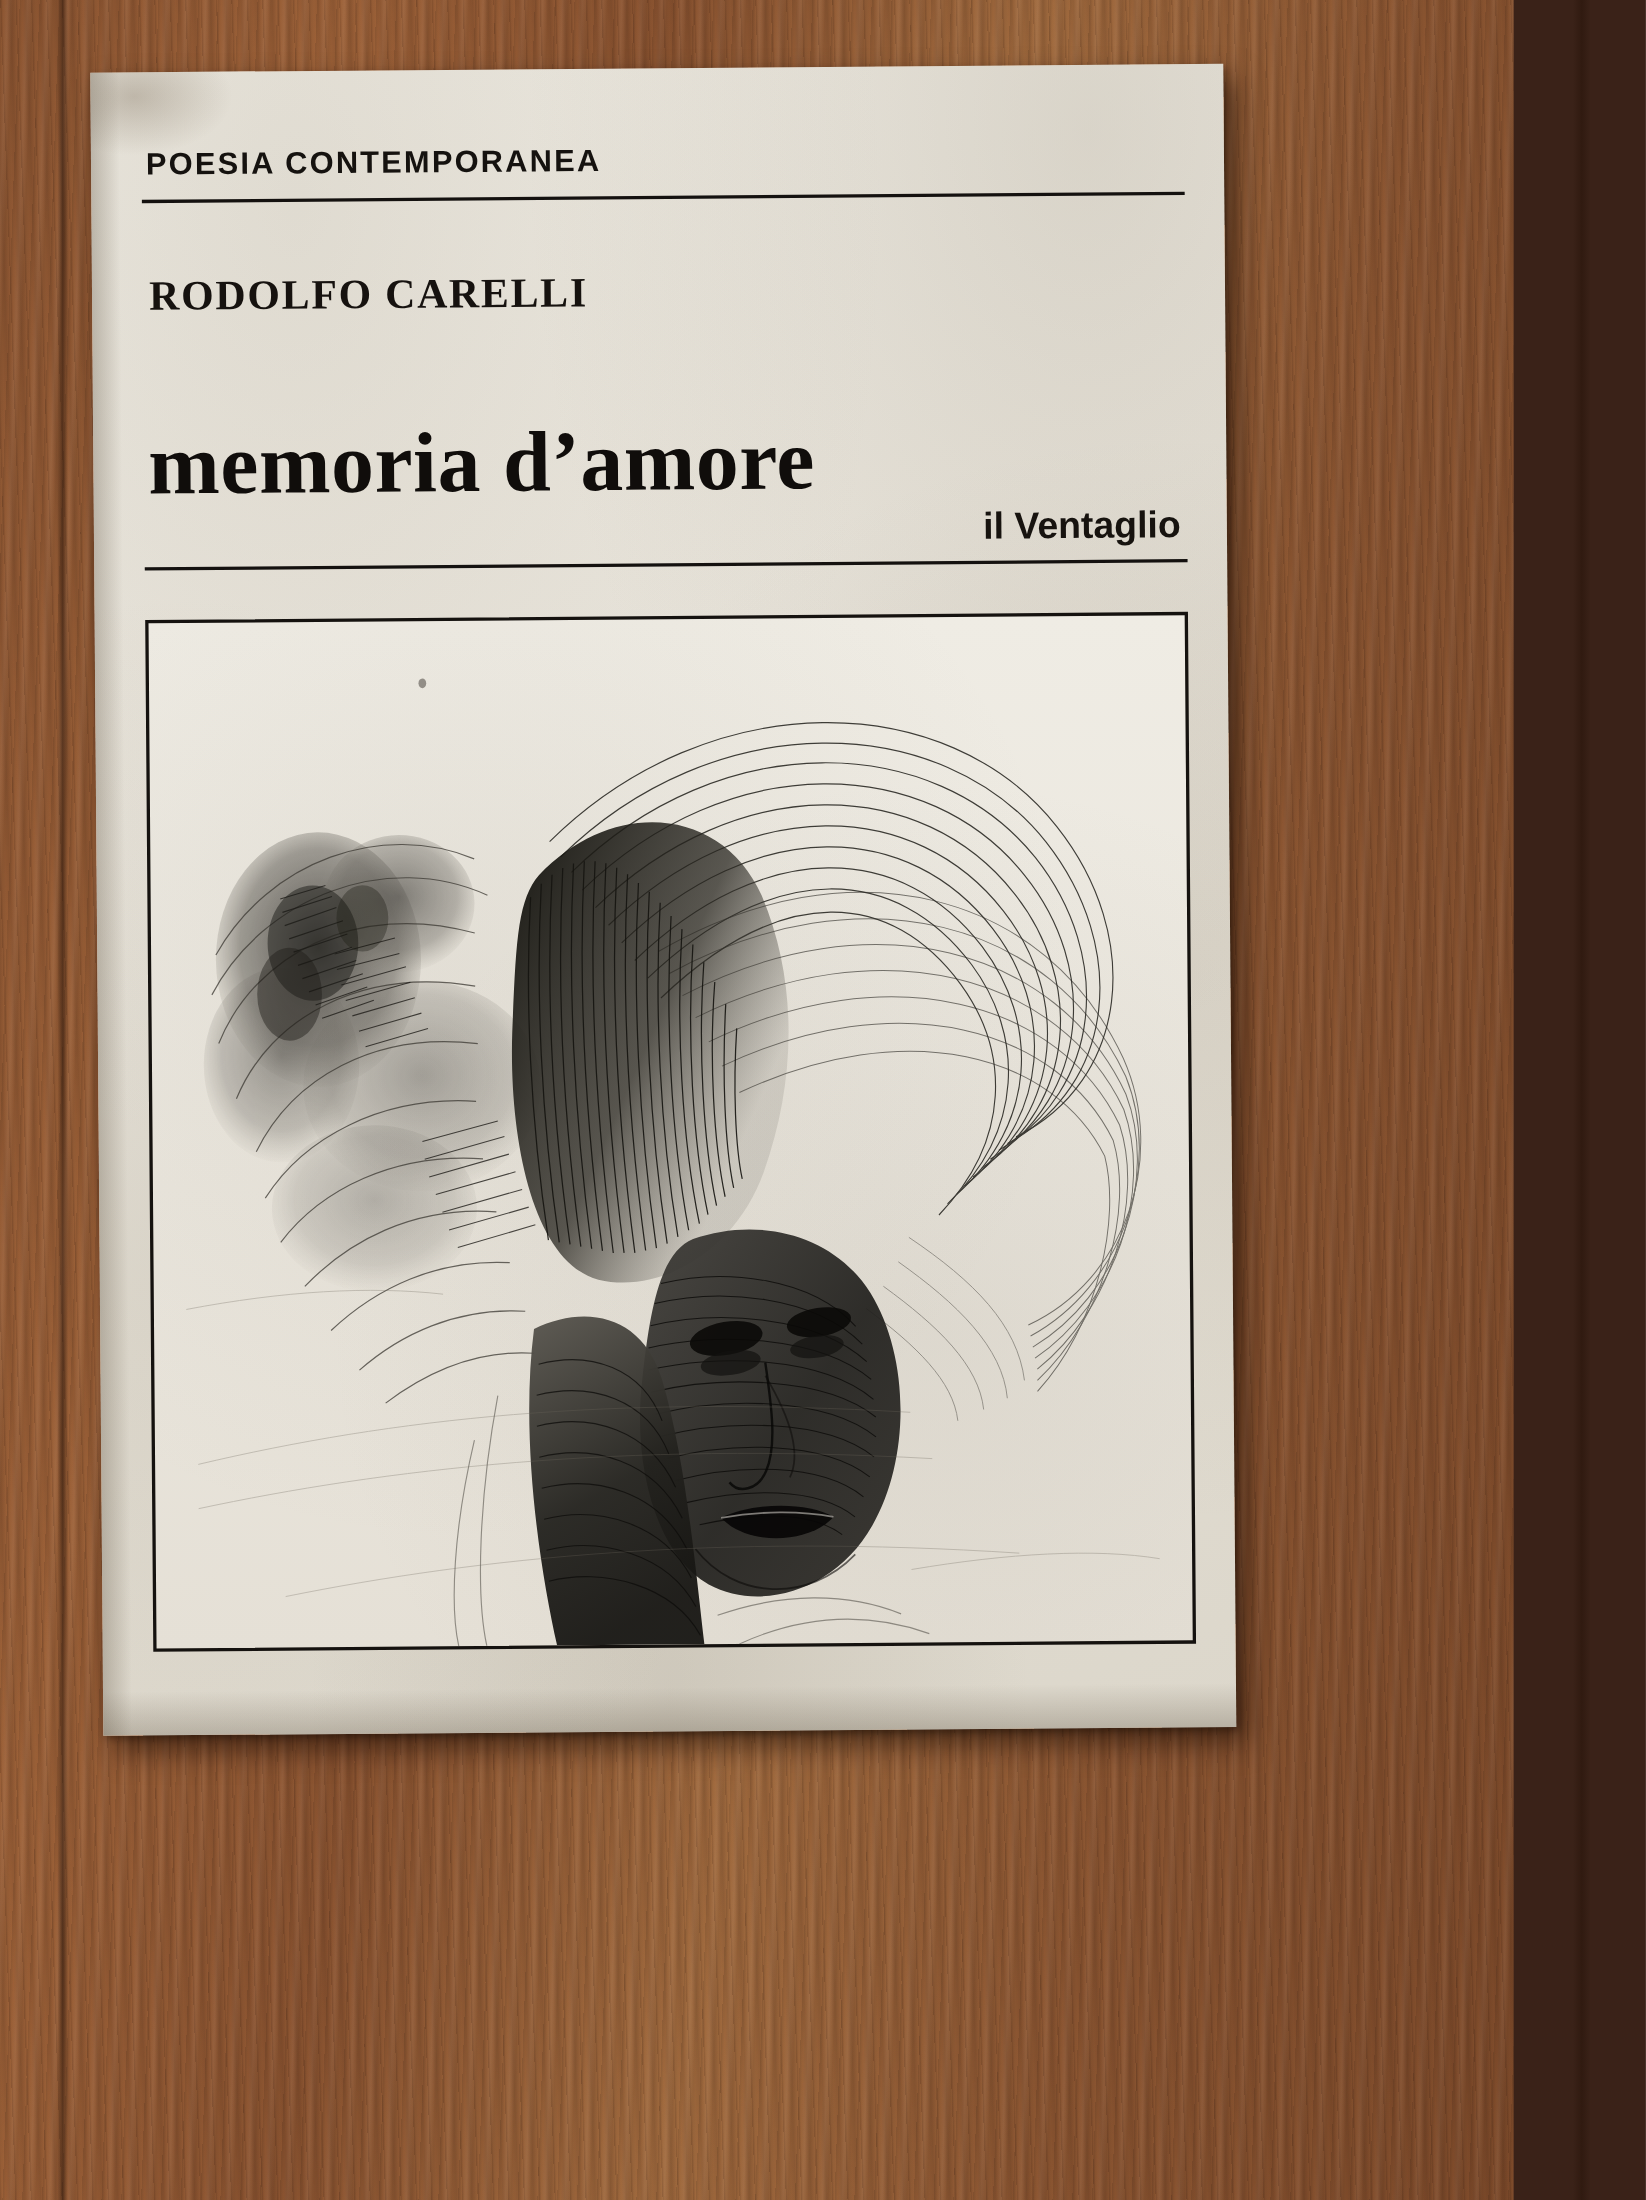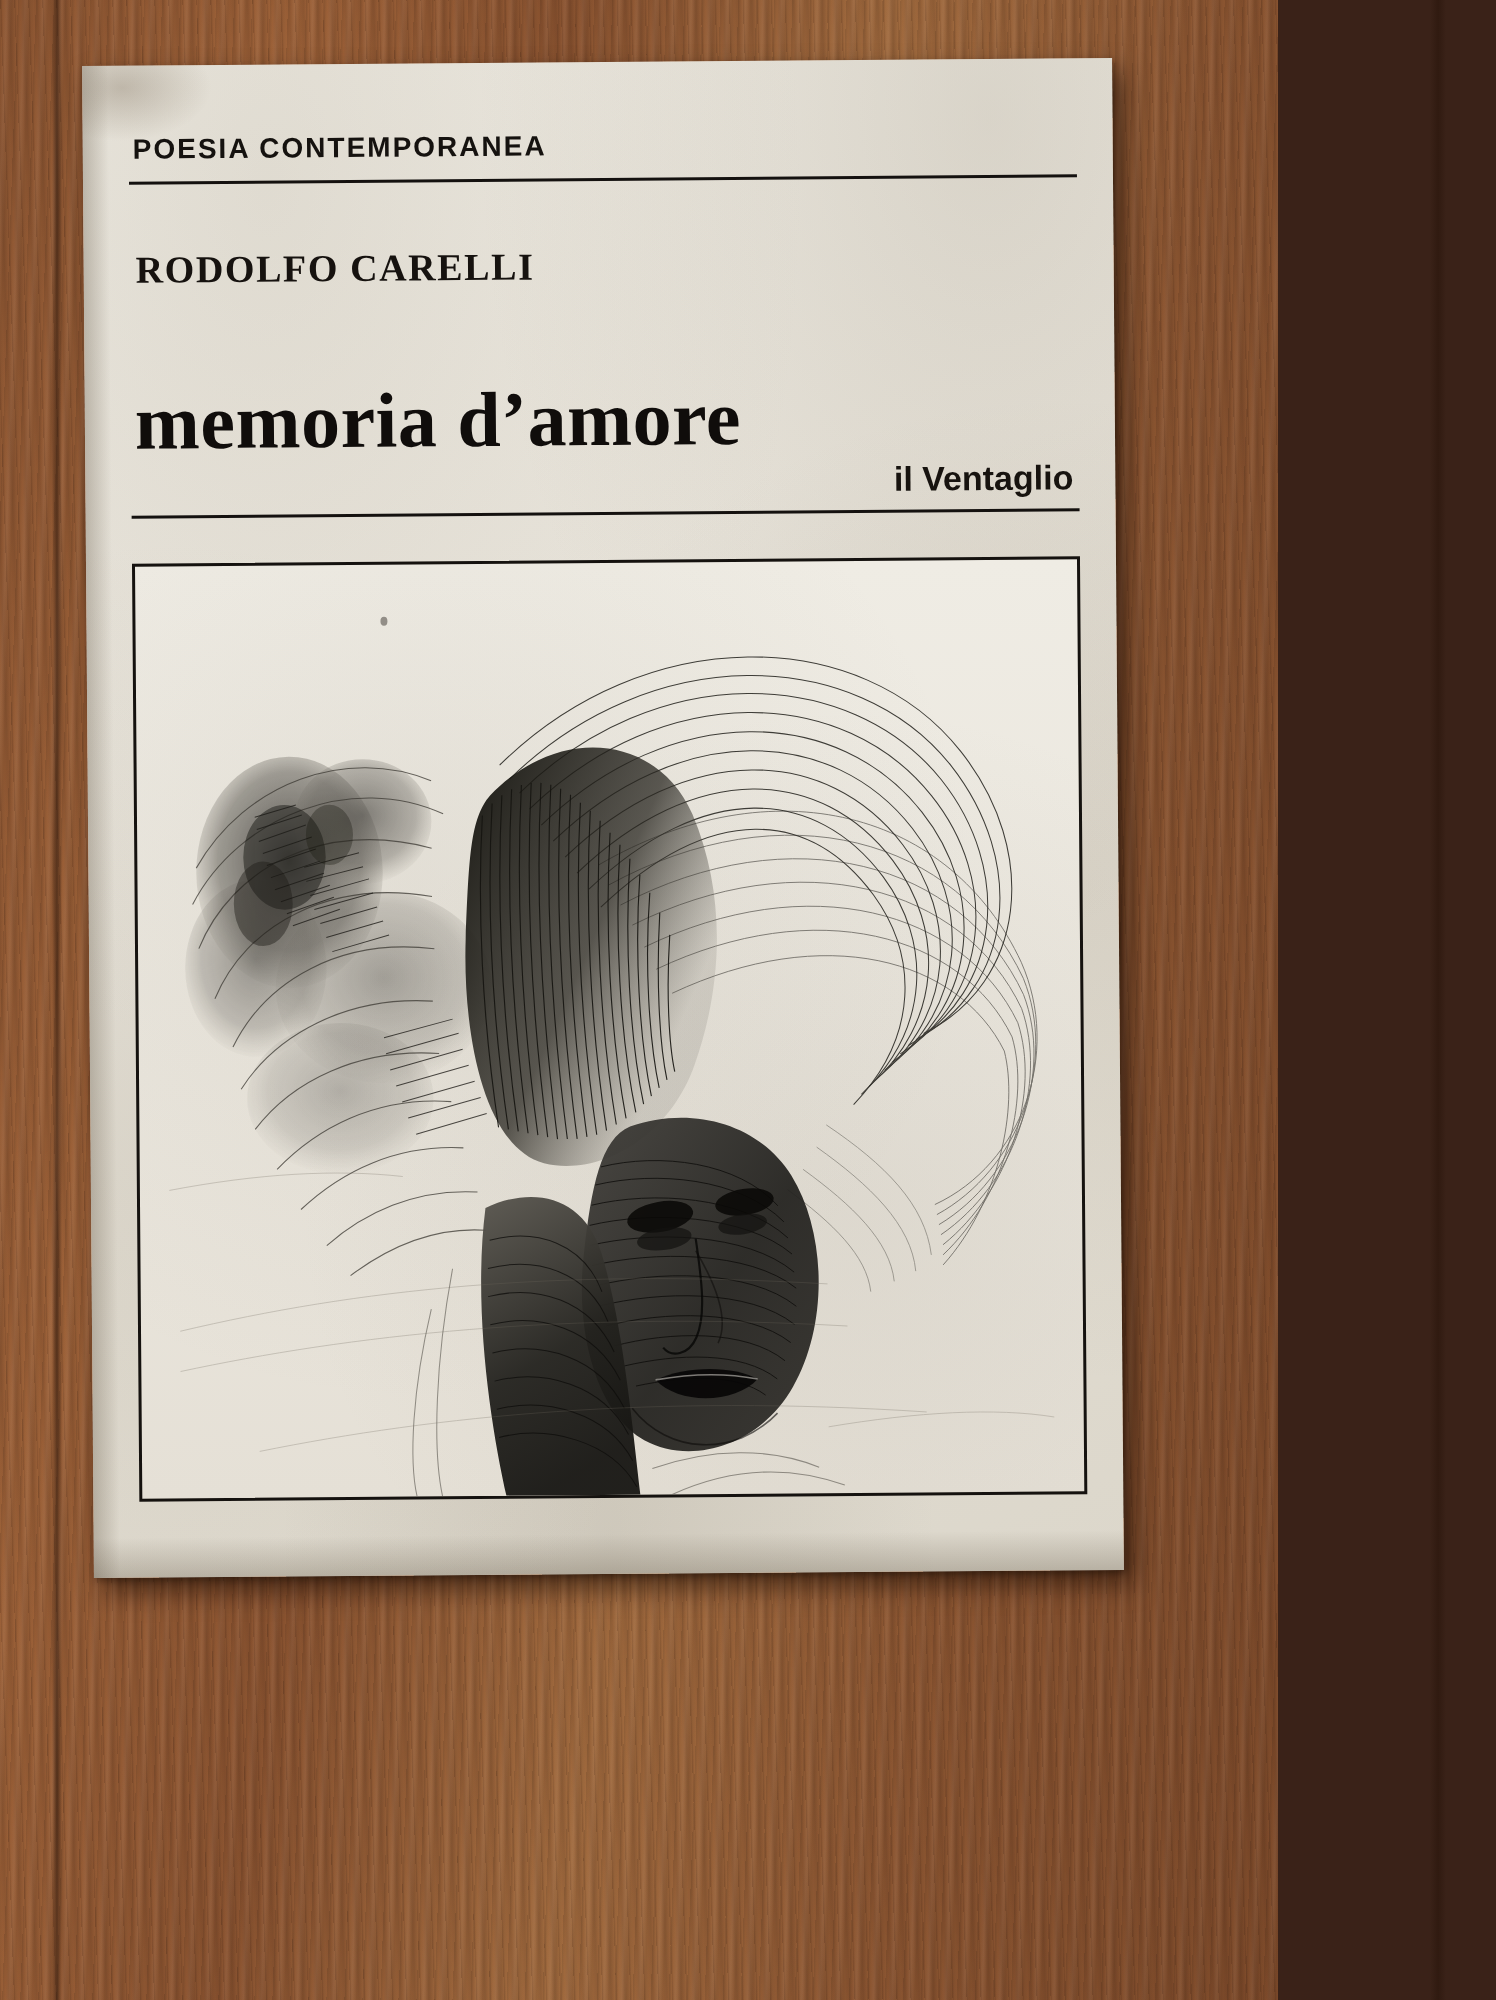--- a/index.html
+++ b/index.html
@@ -10,21 +10,21 @@
   body {
     width: 1496px;
     height: 2000px;
     overflow: hidden;
     font-family: "Liberation Sans", sans-serif;
   }
 
   
   #scene {
     position: relative;
-    width: 1278px;
+    width: 1376px;
     height: 2000px;
     background:
       repeating-linear-gradient(
         92deg,
         rgba(0,0,0,0.10) 0px,
         rgba(0,0,0,0.00) 3px,
         rgba(255,255,255,0.05) 7px,
         rgba(0,0,0,0.07) 12px,
         rgba(0,0,0,0.00) 18px
       ),

